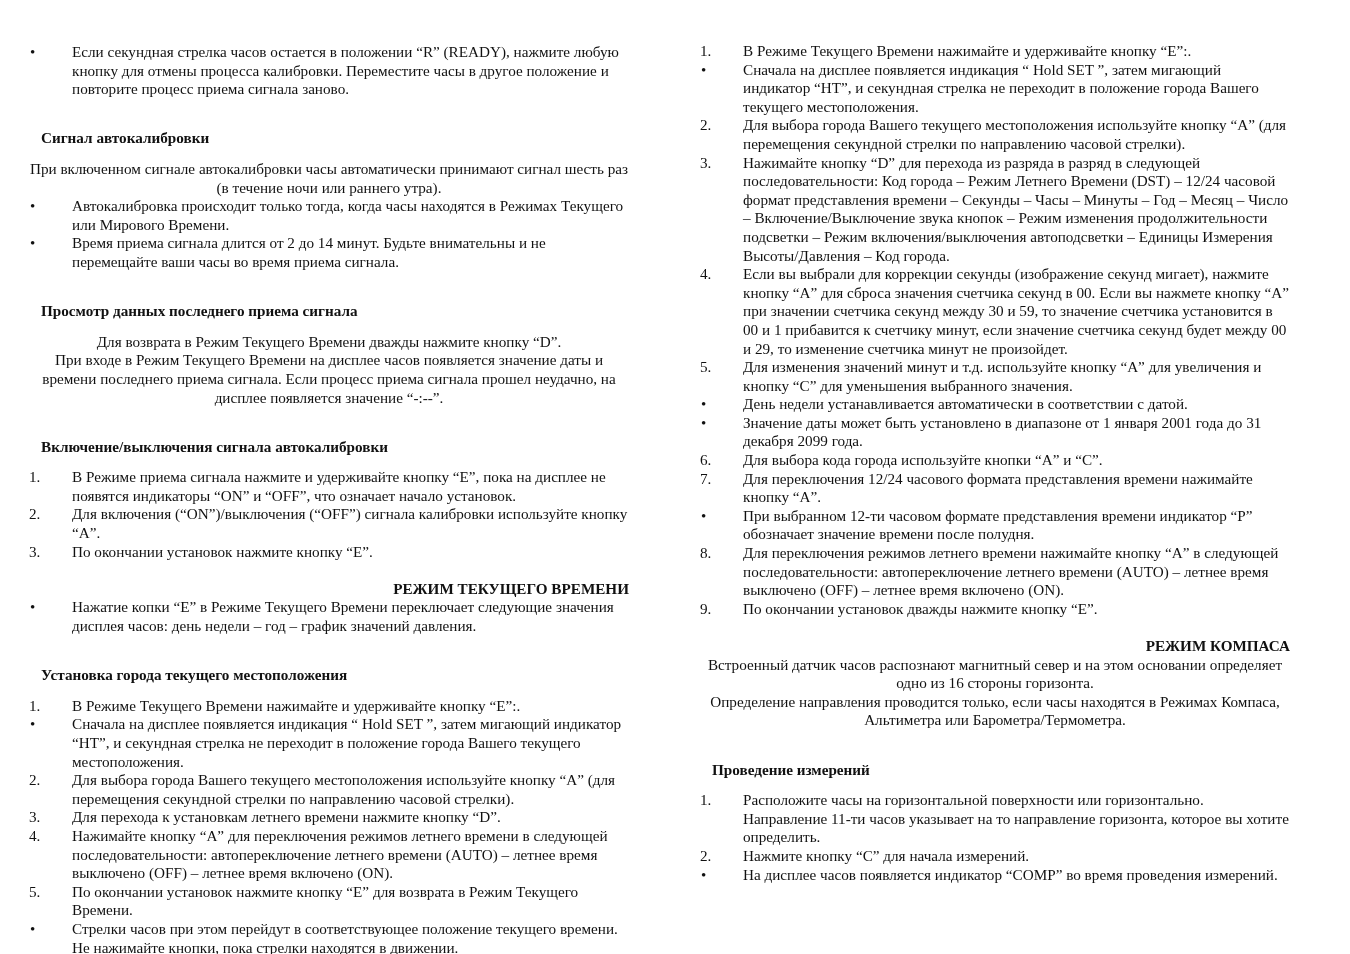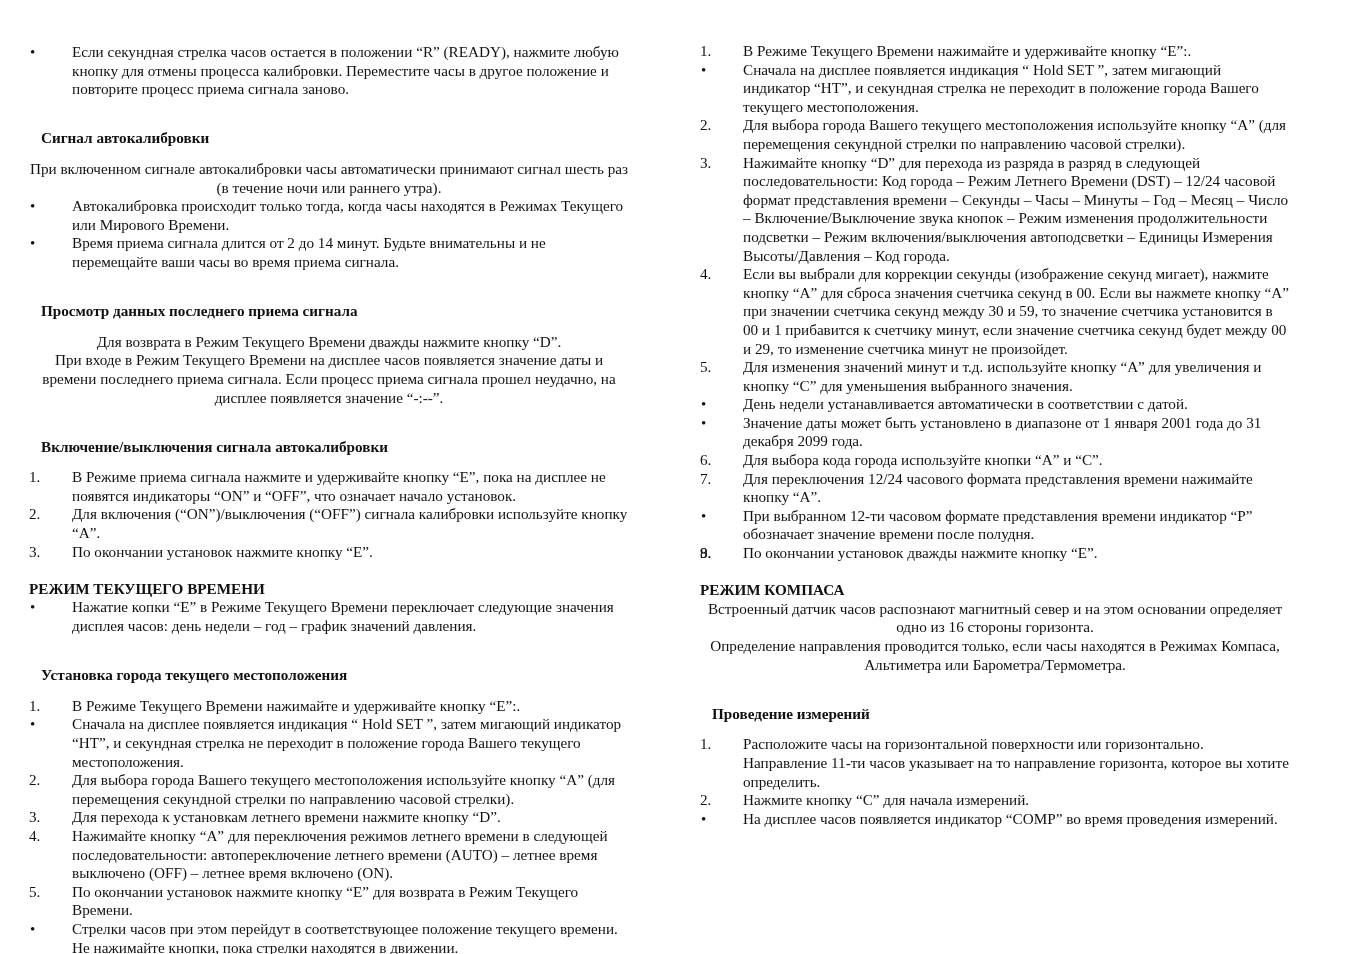--- a/index.html
+++ b/index.html
@@ -6,21 +6,21 @@
   body {
     width: 1350px; height: 954px; position: relative; overflow: hidden;
     font-family: "Liberation Serif", "DejaVu Serif", serif;
     font-size: 15.2px; line-height: 18.6px; color: #111;
   }
   .col { position: absolute; top: 43px; }
   .col-left { left: 29px; width: 600px; }
   .col-right { left: 700px; width: 590px; top: 42px; }
   .p { margin: 0; text-align: center; }
   .h { font-weight: bold; margin: 12px; }
-  .center { text-align: left; font-weight: bold; margin: 0; }
+  .center { text-align: right; font-weight: bold; margin: 0; }
   .gap { height: 18.6px; }
   .item { position: relative; padding-left: 43px; margin: 0; }
   .marker { position: absolute; left: 0; top: 0; width: 40px; }
   .bullet { font-size: 15px; left: 1px; }
 </style>
 </head>
 <body>
 
 <div class="col col-left">
   <div class="item">
@@ -142,20 +142,21 @@
   <div class="item">
     <span class="marker">7.</span>
     <span>Для переключения 12/24 часового формата представления времени нажимайте кнопку “A”.</span>
   </div>
   <div class="item">
     <span class="marker bullet">•</span>
     <span>При выбранном 12-ти часовом формате представления времени индикатор “P” обозначает значение времени после полудня.</span>
   </div>
   <div class="item">
     <span class="marker">8.</span>
+    <span>Для переключения режимов летнего времени нажимайте кнопку “A”  в следующей последовательности: автопереключение летнего времени (AUTO) – летнее время выключено (OFF) – летнее время включено (ON).</span>
   </div>
   <div class="item">
     <span class="marker">9.</span>
     <span>По окончании установок дважды нажмите кнопку “E”.</span>
   </div>
   <div class="gap"></div>
 
   <p class="center">РЕЖИМ КОМПАСА</p>
   <p class="p">Встроенный датчик часов распознают магнитный север и на этом основании определяет одно из 16 стороны горизонта.</p>
   <p class="p">Определение направления проводится только, если часы находятся в Режимах Компаса, Альтиметра или Барометра/Термометра.</p>

